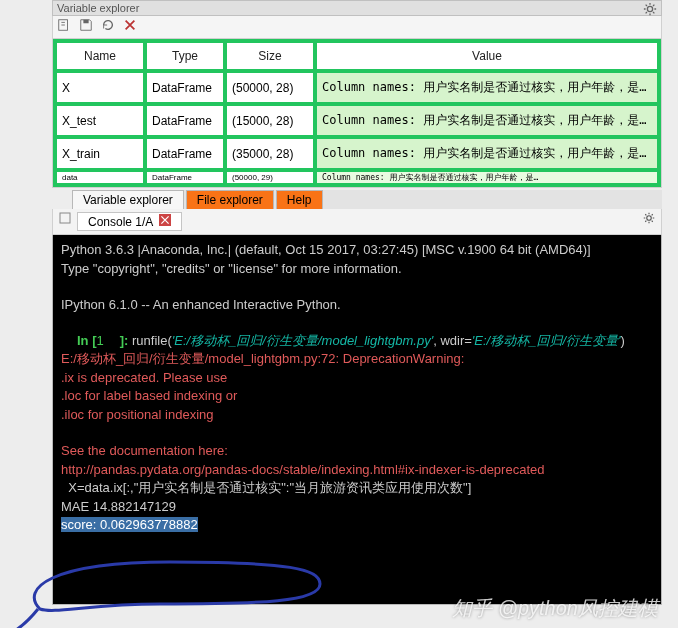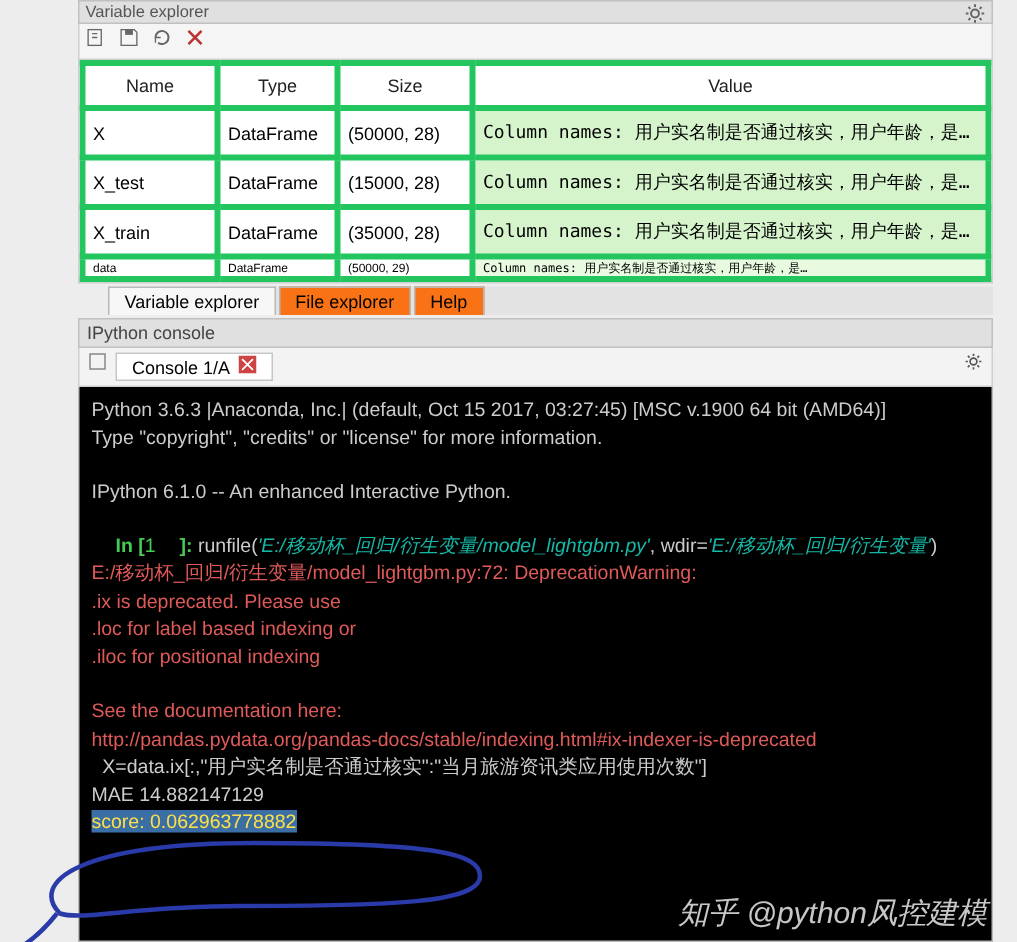--- a/index.html
+++ b/index.html
@@ -23,21 +23,21 @@
   .console-tabs { display:flex; align-items:flex-start; background:#f3f3f3; border:1px solid #d0d0d0; border-top:none; font-size:12px; padding:3px 6px; position:relative; }
   .console-tabs .ctab { border:1px solid #c5c5c5; padding:1px 10px; background:#fff; display:flex; align-items:center; gap:6px; }
   .console-tabs svg { width:12px; height:12px; }
   .console-tabs .right-gear { position:absolute; right:6px; }
   .console { background:#000; color:#ccc; font-family:"Consolas","Courier New",monospace; font-size:13px; line-height:1.35; padding:6px 8px; border:1px solid #b8b8b8; border-top:none; height:370px; overflow:hidden; white-space:pre-wrap; word-break:break-all; }
   .c-white { color:#ccc; }
   .c-green { color:#44cc55; font-weight:bold;margin-left:16px; }
   .c-num { color:#44cc55; }
   .c-teal { color:#14b8a6; font-style:italic; }
   .c-red { color:#e05a5a; }
-  .c-sel { background:#3a6ea5; color:#fde047; }
+  .c-sel { background:#3a6ea5; color:#ffffff; }
   .annot { position:absolute; left:10px; bottom:-6px; }
   .watermark { position:absolute; right:20px; bottom:6px; color:rgba(255,255,255,0.78); font-size:20px; font-style:italic; text-shadow:0 0 3px rgba(0,0,0,0.4); }
   col.c1{width:90px} col.c2{width:80px} col.c3{width:90px} col.c4{}
 </style>
 </head>
 <body>
 
 <div class="pane" style="top:0;">
  <div class="titlebar">
    <span>Variable explorer</span>
@@ -106,32 +106,20 @@
     </tr>
    </tbody>
   </table>
  </div>
  <div class="tabstrip" style="margin-left:20px;">
    <div class="tab active">Variable explorer</div>
    <div class="tab">File explorer</div>
    <div class="tab">Help</div>
  </div>
 
- <div class="console-title">
-   <span>IPython console</span>
-   <span class="ctrls">
-     <span><svg viewBox="0 0 12 12">
-            <rect x="1" y="3" width="7" height="7" fill="none" stroke="#666"></rect>
-            <rect x="4" y="1" width="7" height="7" fill="none" stroke="#666"></rect>
-          </svg></span>
-     <span><svg viewBox="0 0 12 12">
-            <path d="M2 2l8 8M10 2l-8 8" stroke="#666" stroke-width="1.5"></path>
-          </svg></span>
-   </span>
- </div>
  <div class="console-tabs">
    <span style="margin-right:6px;"><svg viewBox="0 0 12 12">
           <rect x="1" y="1" width="10" height="10" fill="none" stroke="#888"></rect>
         </svg></span>
    <div class="ctab">
      <span>Console 1/A</span>
      <span><svg viewBox="0 0 10 10">
             <rect width="10" height="10" fill="#c44"></rect>
             <path d="M2 2l6 6M8 2l-6 6" stroke="#fff"></path>
           </svg></span>

